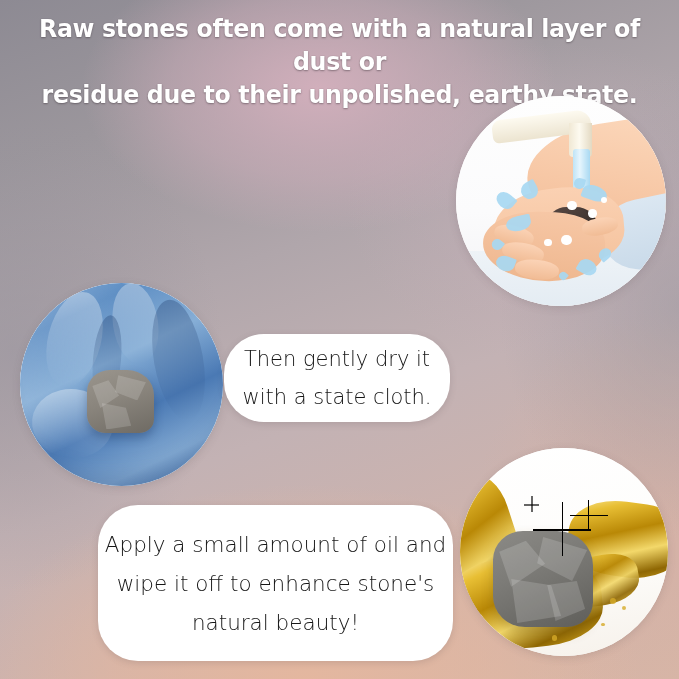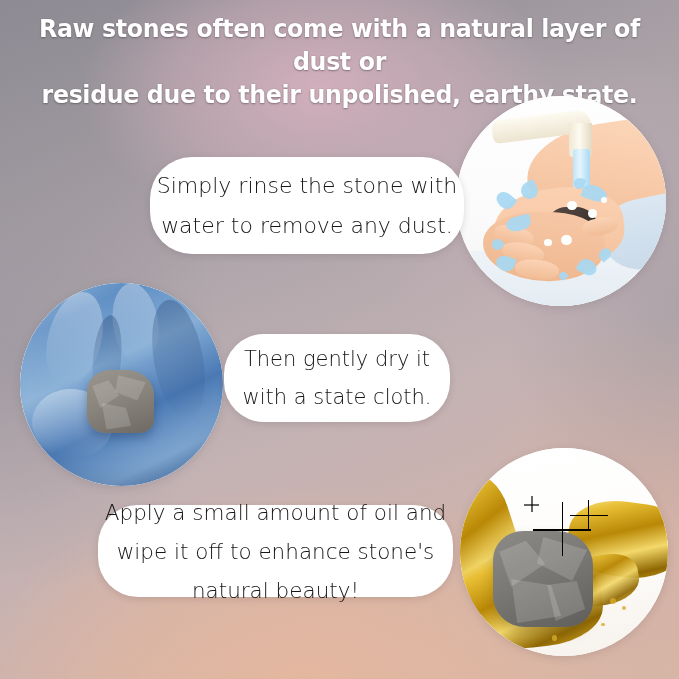--- a/index.html
+++ b/index.html
@@ -232,21 +232,21 @@
   }
   #callout-rinse {
     left: 150px; top: 157px; width: 314px; height: 97px;
     font-size: 22px; line-height: 40px; border-radius: 42px;
   }
   #callout-dry {
     left: 224px; top: 334px; width: 226px; height: 88px;
     font-size: 21px; line-height: 38px; border-radius: 40px;
   }
   #callout-oil {
-    left: 98px; top: 505px; width: 355px; height: 92px;
+    left: 98px; top: 505px; width: 355px; height: 156px;
     font-size: 21.5px; line-height: 39px; border-radius: 40px;
   }
 </style>
 </head>
 <body>
 
 <div id="poster">
 
   <div class="bg-layer bg-base"></div>
   <div class="bg-layer bg-pinkwash"></div>
@@ -332,22 +332,20 @@
       <div class="star star-h" style="left:31%;top:27%;width:7%;opacity:0.6;"></div>
       <div class="star star-v" style="left:34.2%;top:23%;height:8%;opacity:0.6;"></div>
 
       <div class="oil-bead" style="left:72%;top:72%;width:3%;height:3%;"></div>
       <div class="oil-bead" style="left:78%;top:76%;width:2%;height:2%;"></div>
       <div class="oil-bead" style="left:44%;top:90%;width:2.6%;height:2.6%;"></div>
       <div class="oil-bead" style="left:68%;top:84%;width:1.8%;height:1.8%;"></div>
     </div>
   </div>
 
-  <div class="callout" id="callout-rinse">Simply rinse the stone with
-water to remove any dust.</div>
 
   <div class="callout" id="callout-dry">Then gently dry it
 with a state cloth.</div>
 
   <div class="callout" id="callout-oil">Apply a small amount of oil and
 wipe it off to enhance stone's
 natural beauty!</div>
 
 </div>
 

